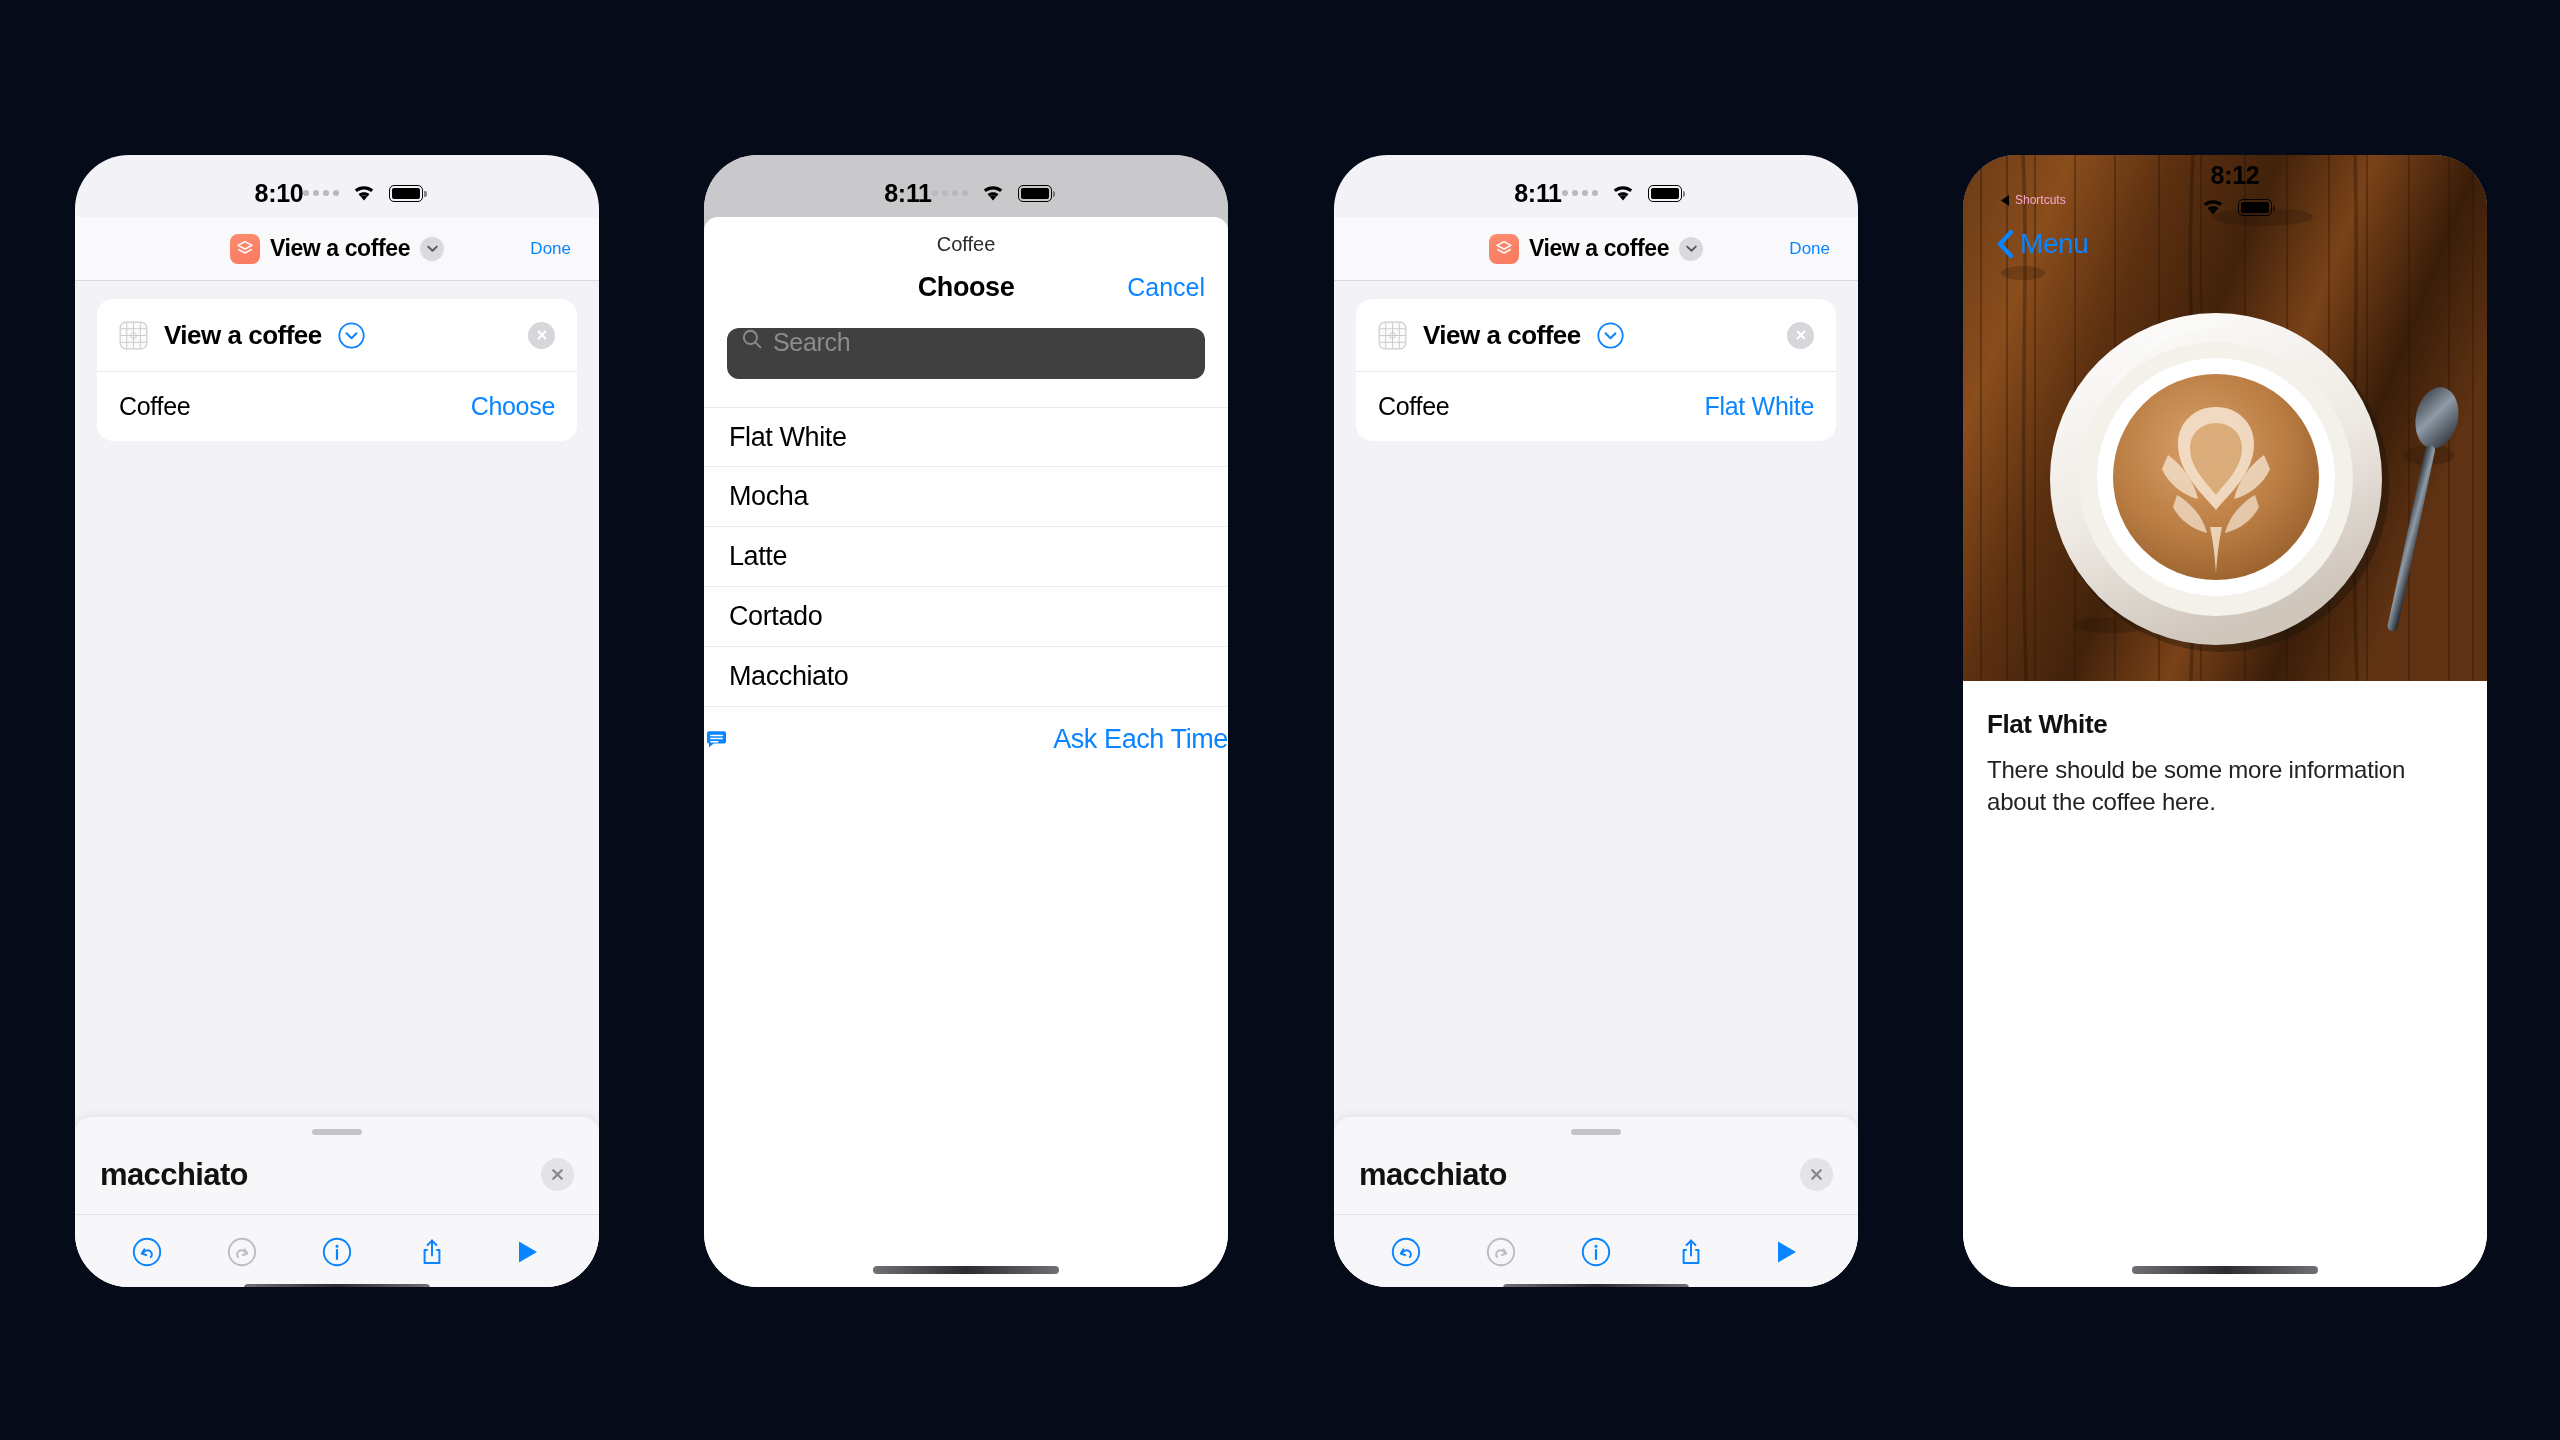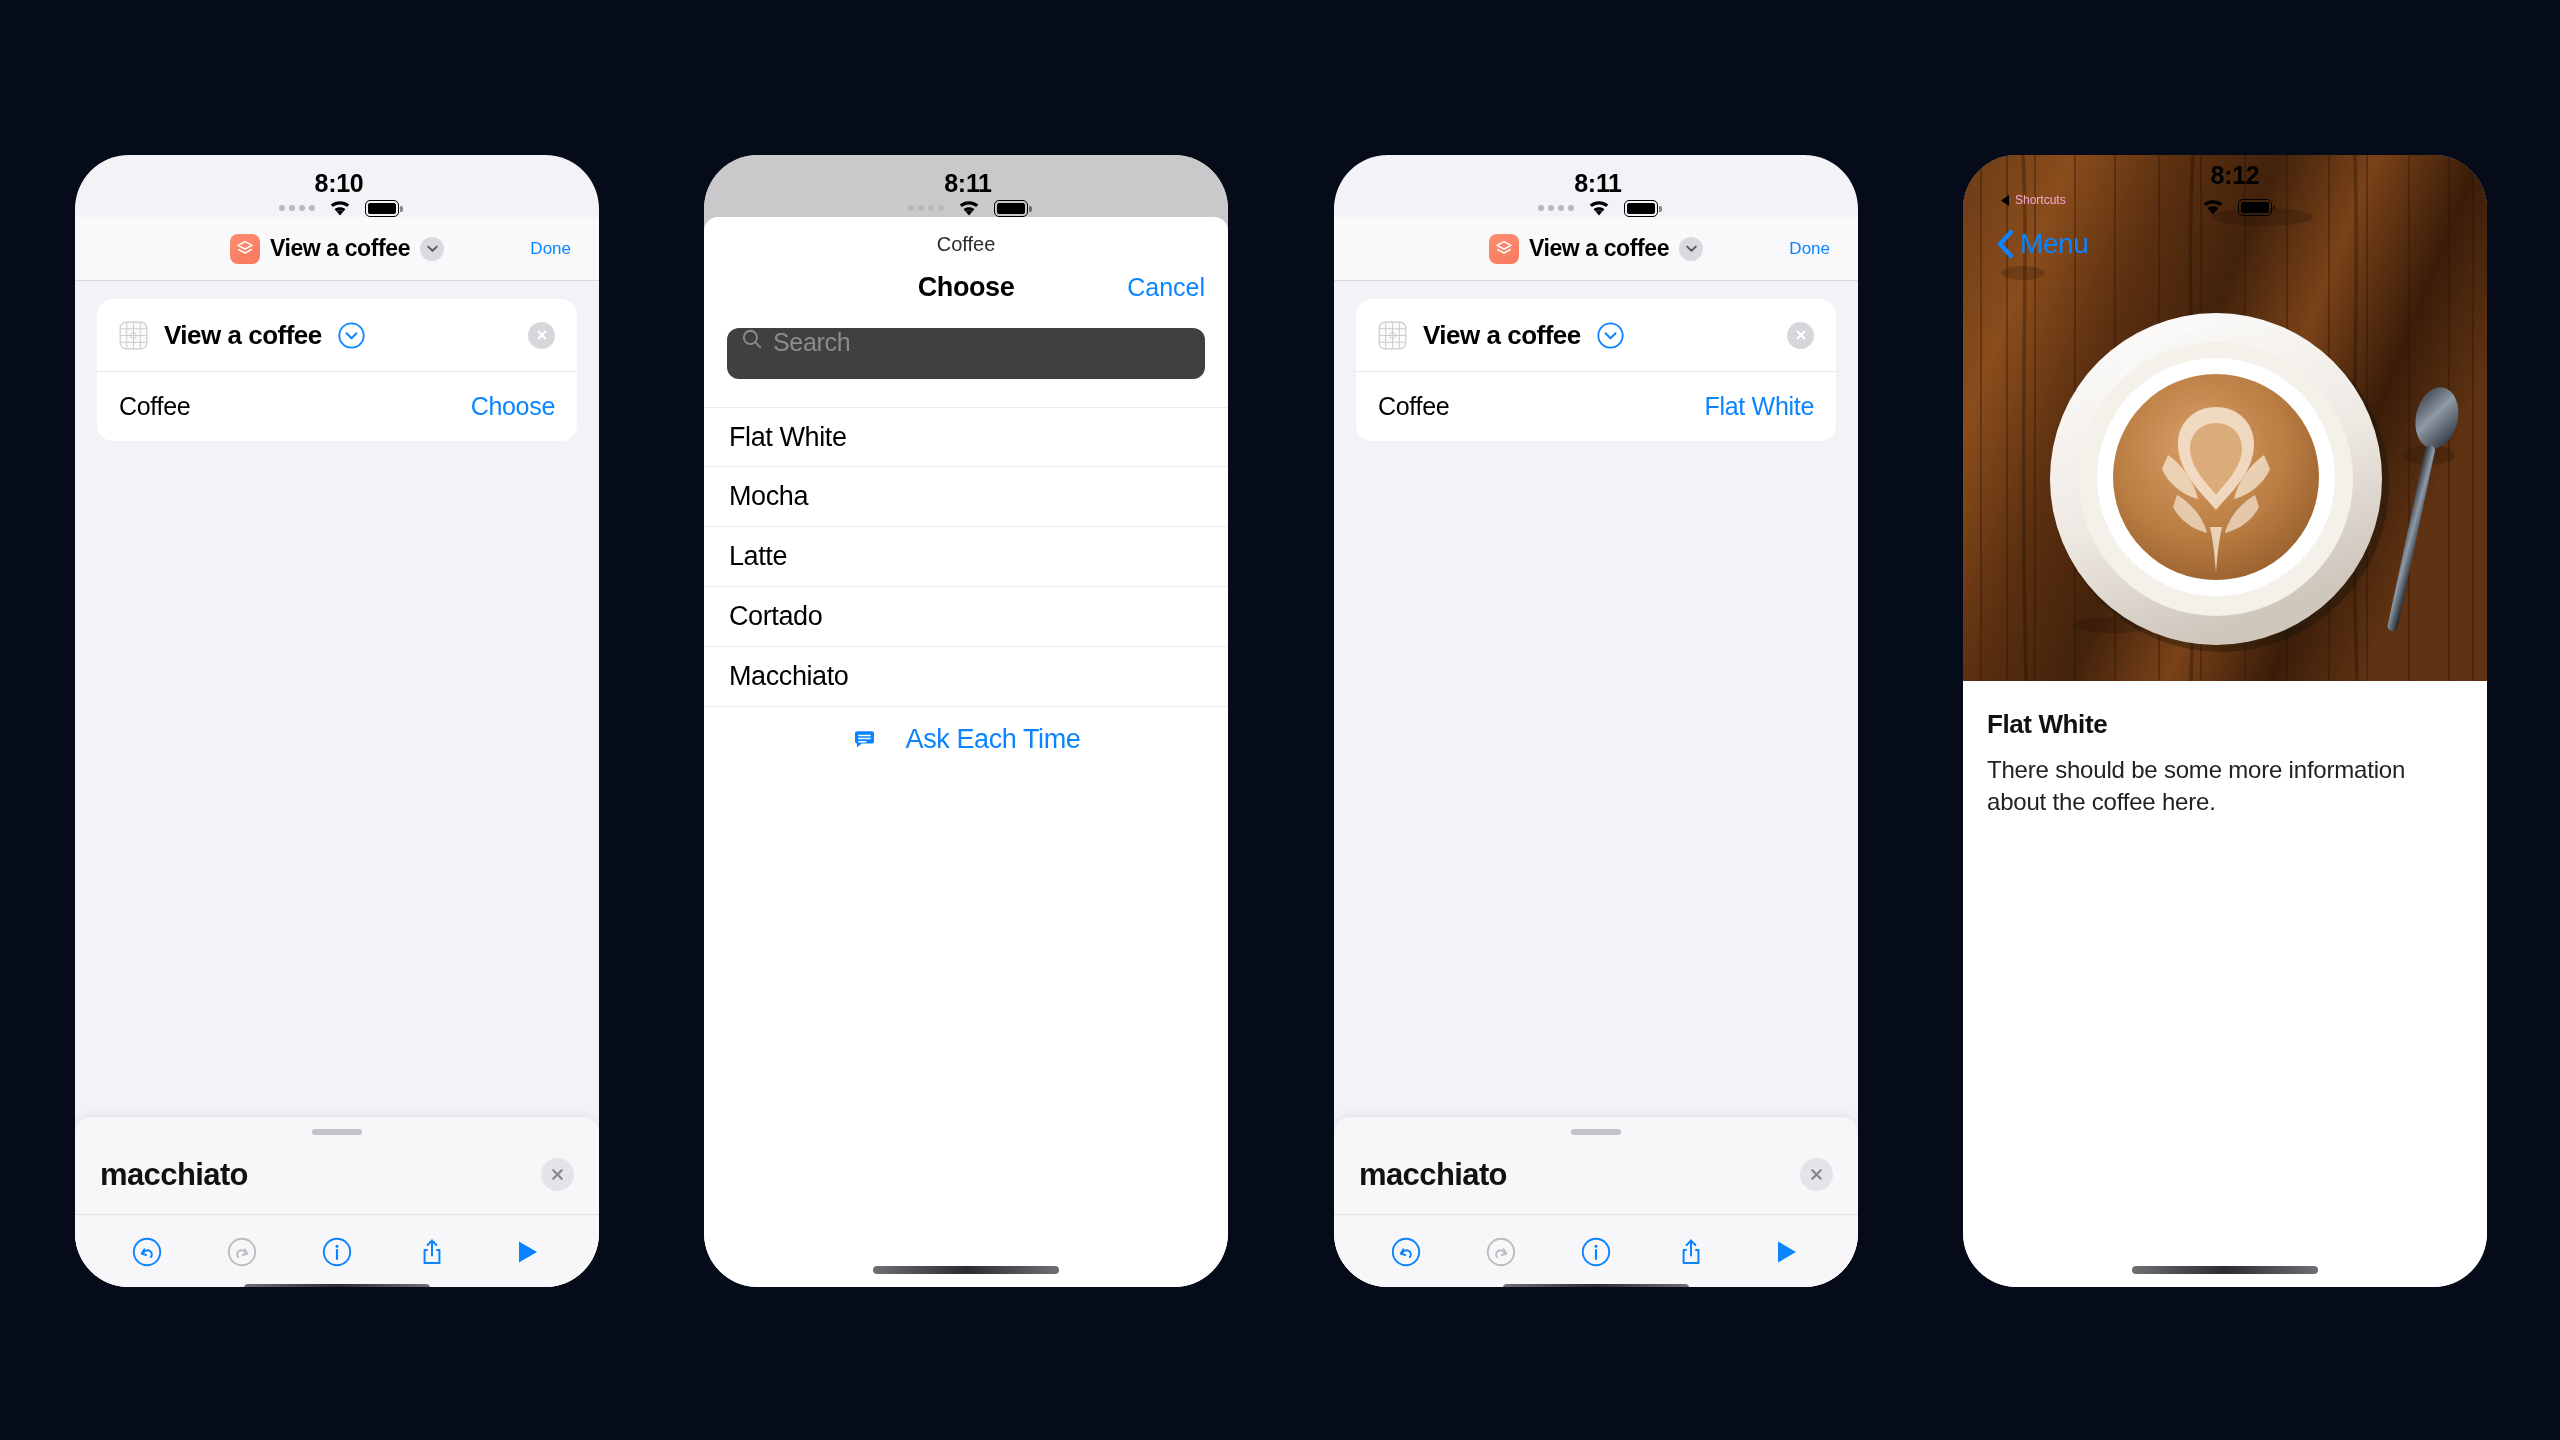--- a/index.html
+++ b/index.html
@@ -29,23 +29,22 @@
   .phone.p2 { left: 704px;  background: #c9c9cb; }
   .phone.p3 { left: 1334px; background: #f2f2f7; }
   .phone.p4 { left: 1963px; background: #ffffff; }
 
   
   .statusbar {
     position: relative;
     height: 62px;
     display: flex;
     align-items: center;
-    justify-content: flex-start;
+    justify-content: center;
     padding: 14px 44px 0 48px;
-    flex-direction: column;
   }
   .sb-time {
     font-size: 25px;
     font-weight: bold;
     color: #000;
     letter-spacing: -0.3px;
   }
   .sb-right { display: flex; align-items: center; gap: 11px; }
   .sb-dots { display: flex; gap: 4px; align-items: center; }
   .sb-dots i {
@@ -190,21 +189,21 @@
   }
   .search span { font-size: 25px; color: #8b8b90; letter-spacing:-0.3px; }
   .opt-list { margin-top: 28px; }
   .opt {
     height: 60px; display: flex; align-items: center;
     padding: 0 25px; font-size: 27px; color: #000; letter-spacing:-0.4px;
     border-bottom: 1px solid #ebebee;
   }
   .opt:first-child { border-top: 1px solid #ebebee; }
   .ask {
-    height: 64px; display: flex; align-items: center; justify-content: center;
+    height: 64px; display: flex; align-items: center; justify-content: space-between;
     gap: 29px; font-size: 27px; color: #0a84ff; letter-spacing:-0.4px;
   }
 
   
   .p4-photo {
     position: relative; height: 526px; width: 100%;
     overflow: hidden;
     background: #3a1f0d;
   }
   .p4-statusbar {

